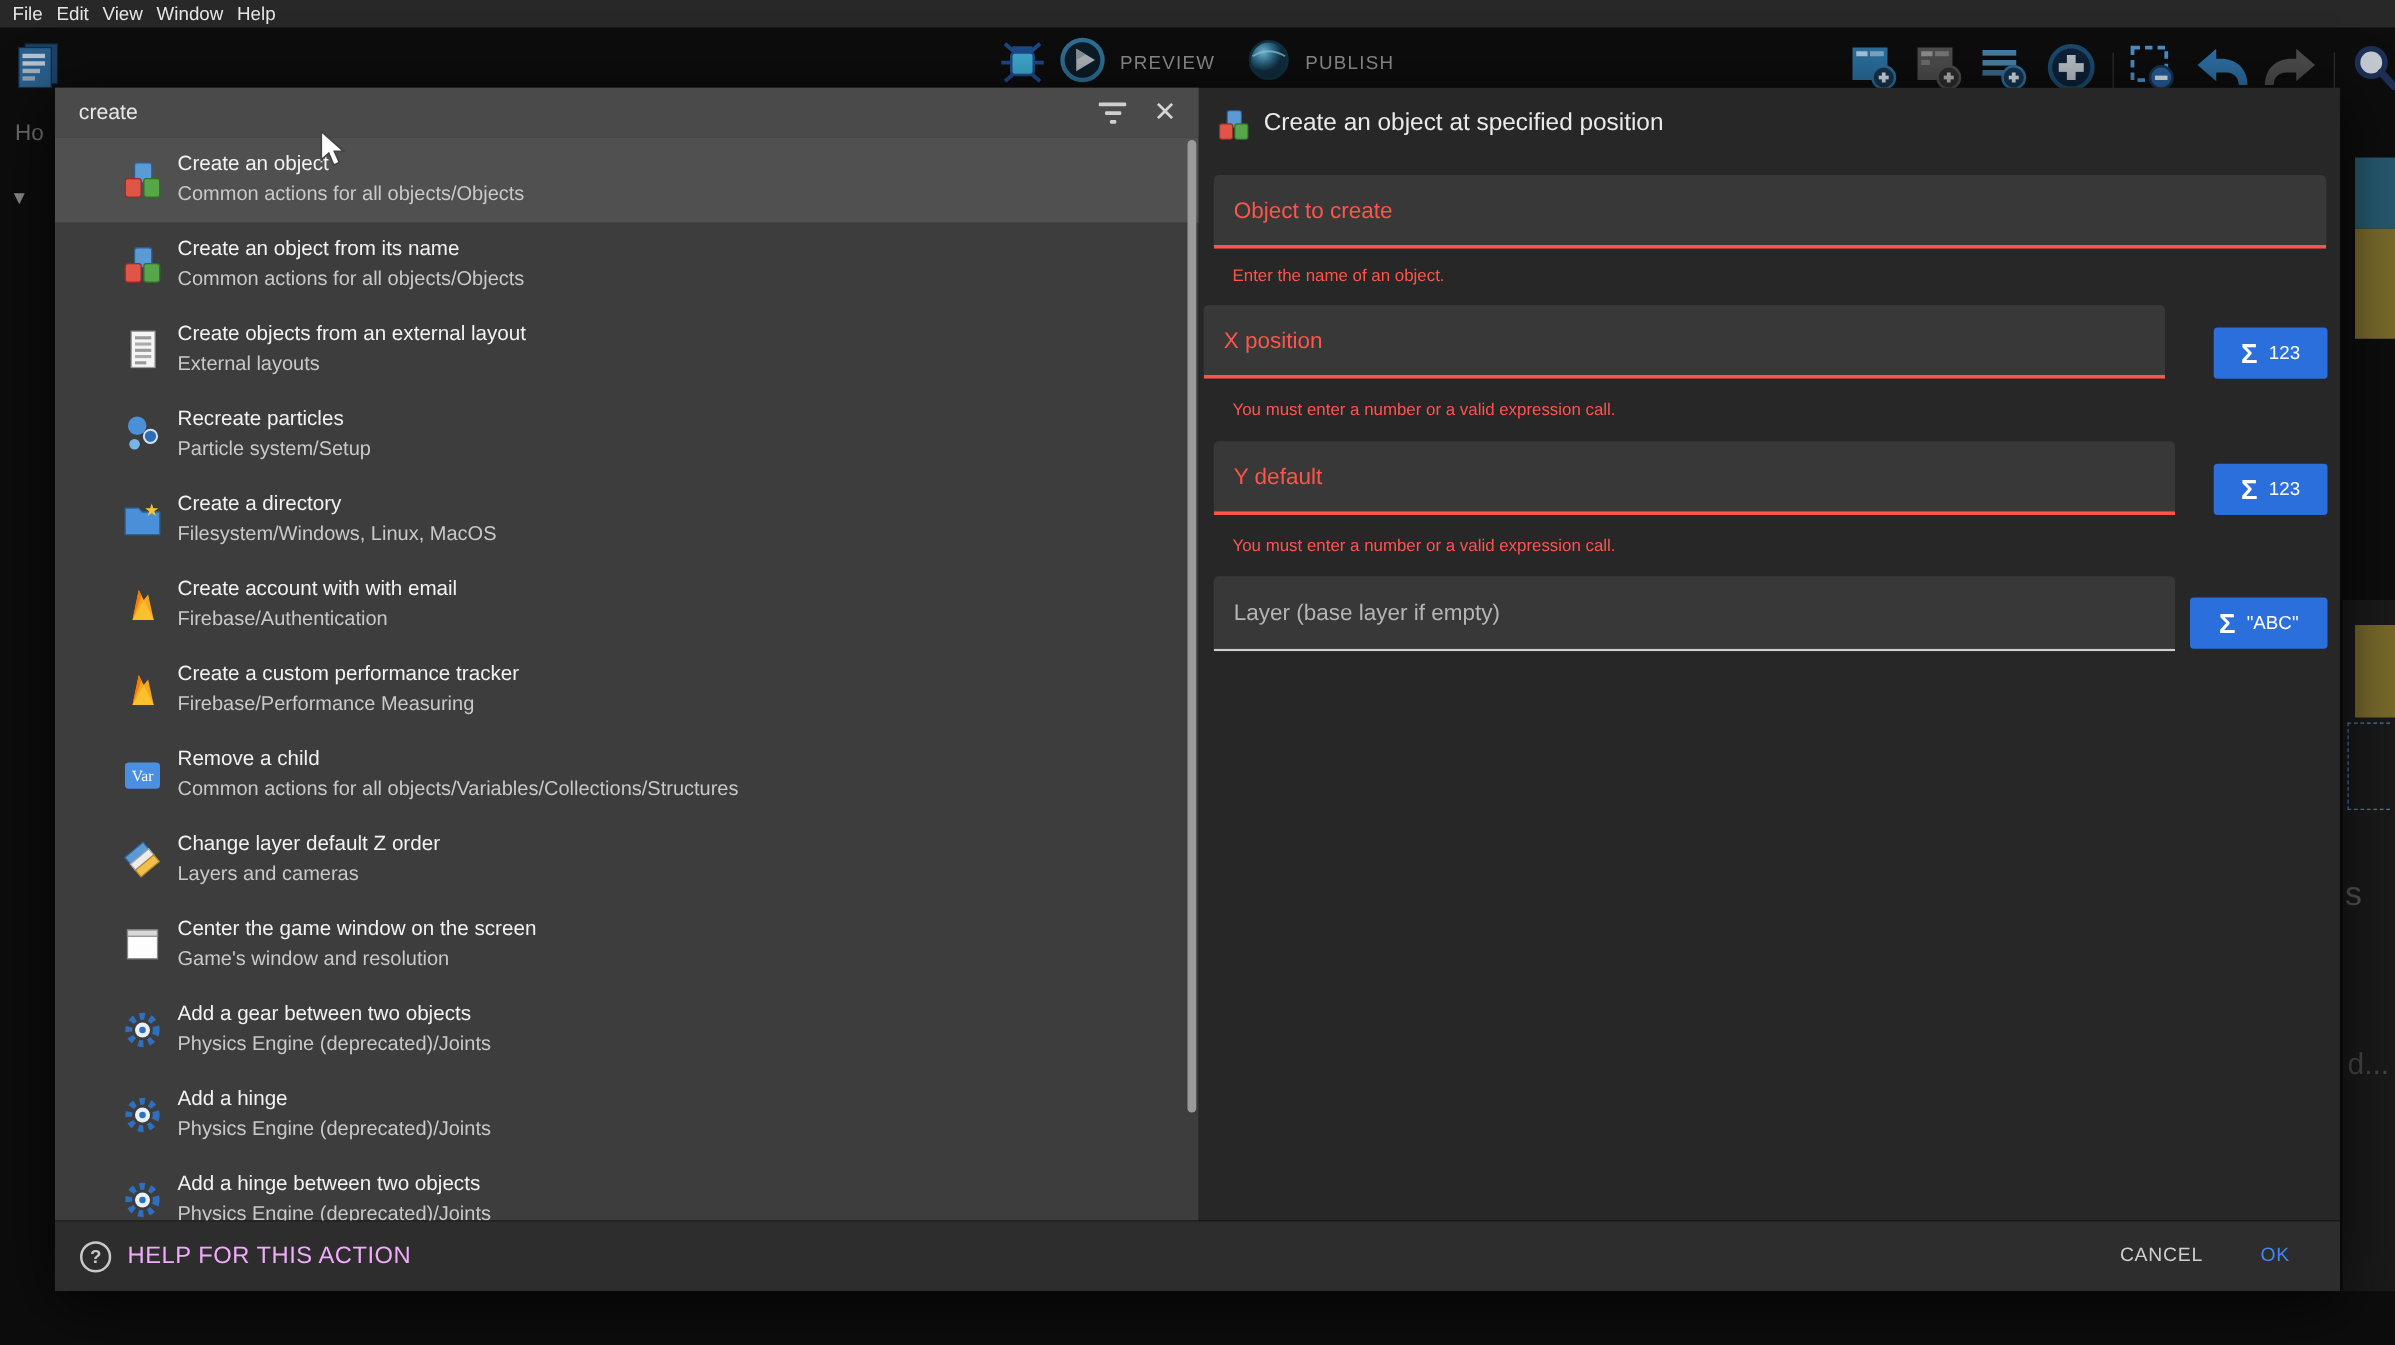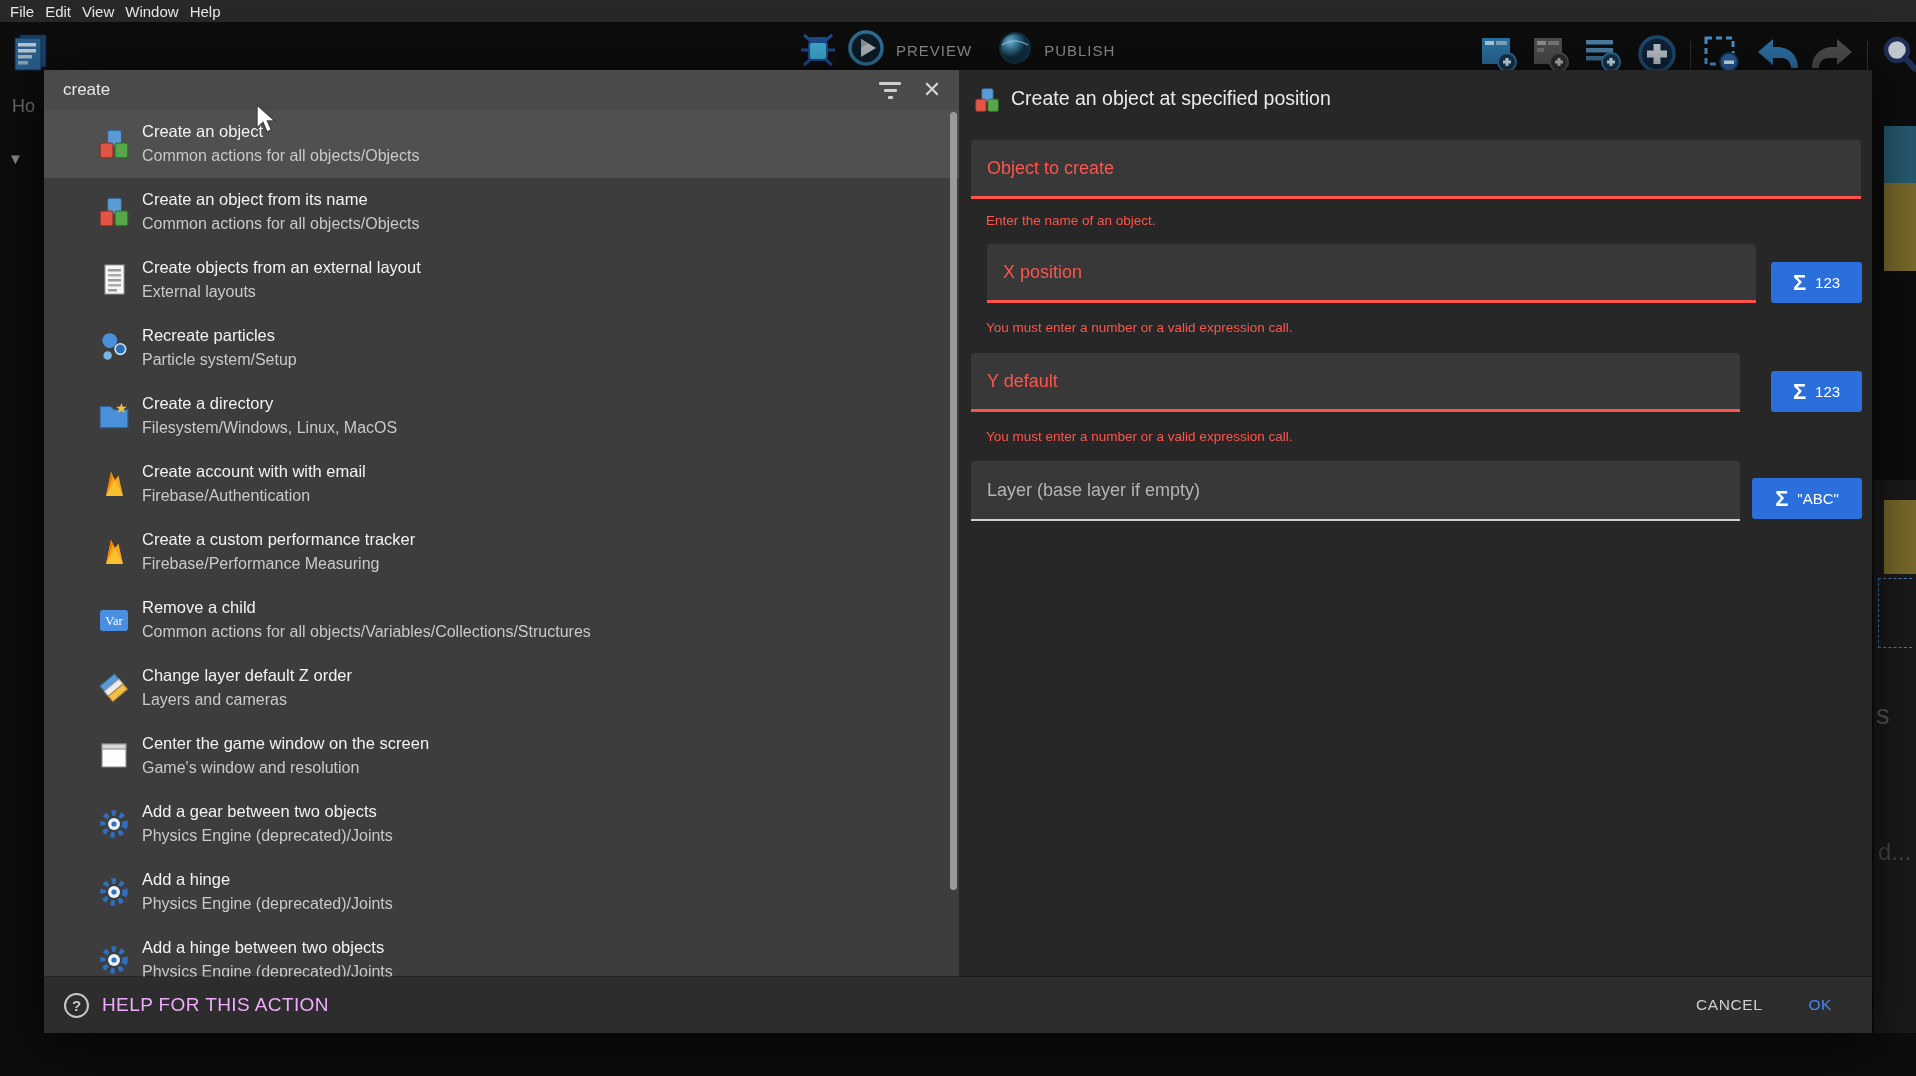--- a/index.html
+++ b/index.html
@@ -417,21 +417,21 @@
           </svg>
       </span>
       <span class="panel-title">Create an object at specified position</span>
     </div>
 
     <div class="field error" style="left:12px; top:70px; width:890px; height:59px;">
       <span class="flabel">Object to create</span>
     </div>
     <div class="helper" style="left:27px; top:143px;">Enter the name of an object.</div>
 
-    <div class="field error" style="left:28px; top:174px; width:769px; height:59px;">
+    <div class="field error" style="left:4px; top:174px; width:769px; height:59px;">
       <span class="flabel">X position</span>
     </div>
     <button class="expr-btn" style="left:812px; top:192px; width:91px;">
       <span class="sigma">Σ</span>
       <span class="bval">123</span>
     </button>
     <div class="helper" style="left:27px; top:250px;">You must enter a number or a valid expression call.</div>
 
     <div class="field error" style="left:12px; top:283px; width:769px; height:59px;">
       <span class="flabel">Y default</span>

